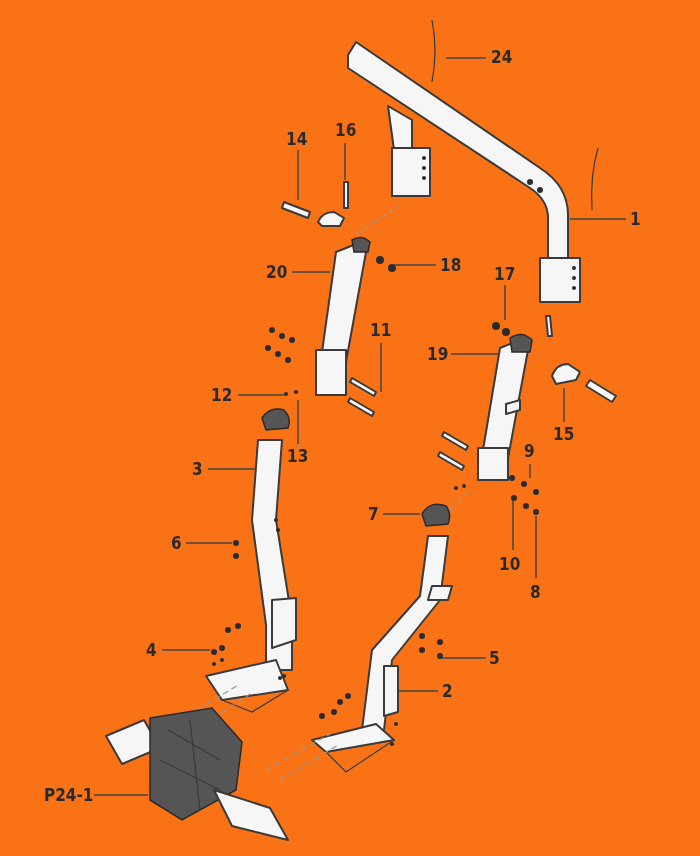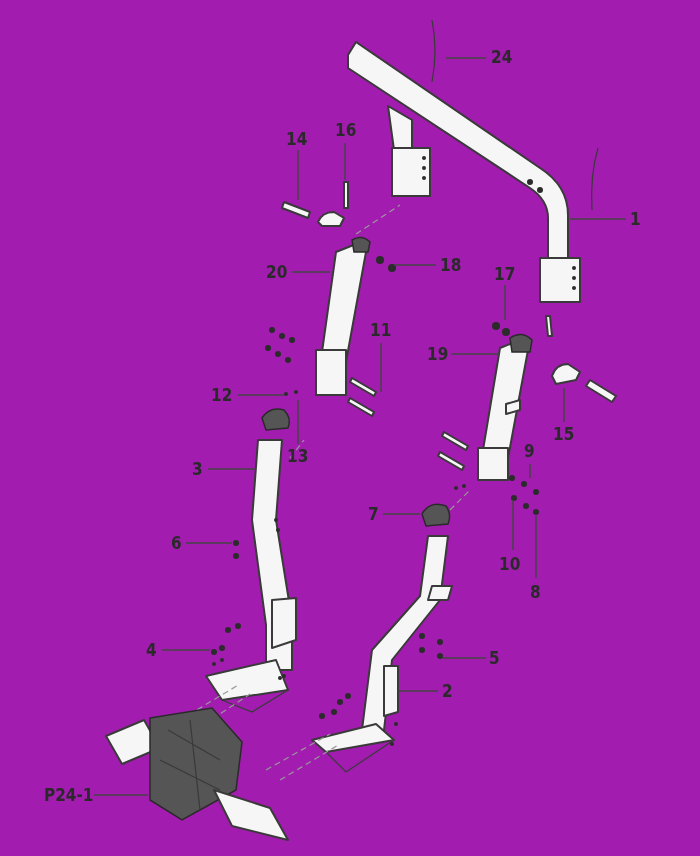--- a/index.html
+++ b/index.html
@@ -1,16 +1,16 @@
 <!DOCTYPE html>
 <html><head>
 <meta charset="utf-8">
 <style>
   html,body{margin:0;padding:0;background:#fff;}
-  #stage{position:relative;width:700px;height:856px;background:#a21caf;overflow:hidden;}
+  #stage{position:relative;width:700px;height:856px;background:#f97316;overflow:hidden;}
   svg{position:absolute;left:0;top:0;}
   .lbl{font-family:"DejaVu Sans Condensed","DejaVu Sans",sans-serif;font-size:17px;fill:#2a2a2a;font-weight:bold;}
   .lead{stroke:#444;stroke-width:1.5;fill:none;}
   .part{stroke:#3a3a3a;stroke-width:2;fill:#f6f6f6;stroke-linejoin:round;}
   .thin{stroke:#3a3a3a;stroke-width:1.2;fill:none;}
   .dash{stroke:#999;stroke-width:1.2;fill:none;stroke-dasharray:6 4;}
   .blk{fill:#2b2b2b;}
   .dark{fill:#555;stroke:#2a2a2a;stroke-width:1.5;}
 </style>
 </head>

